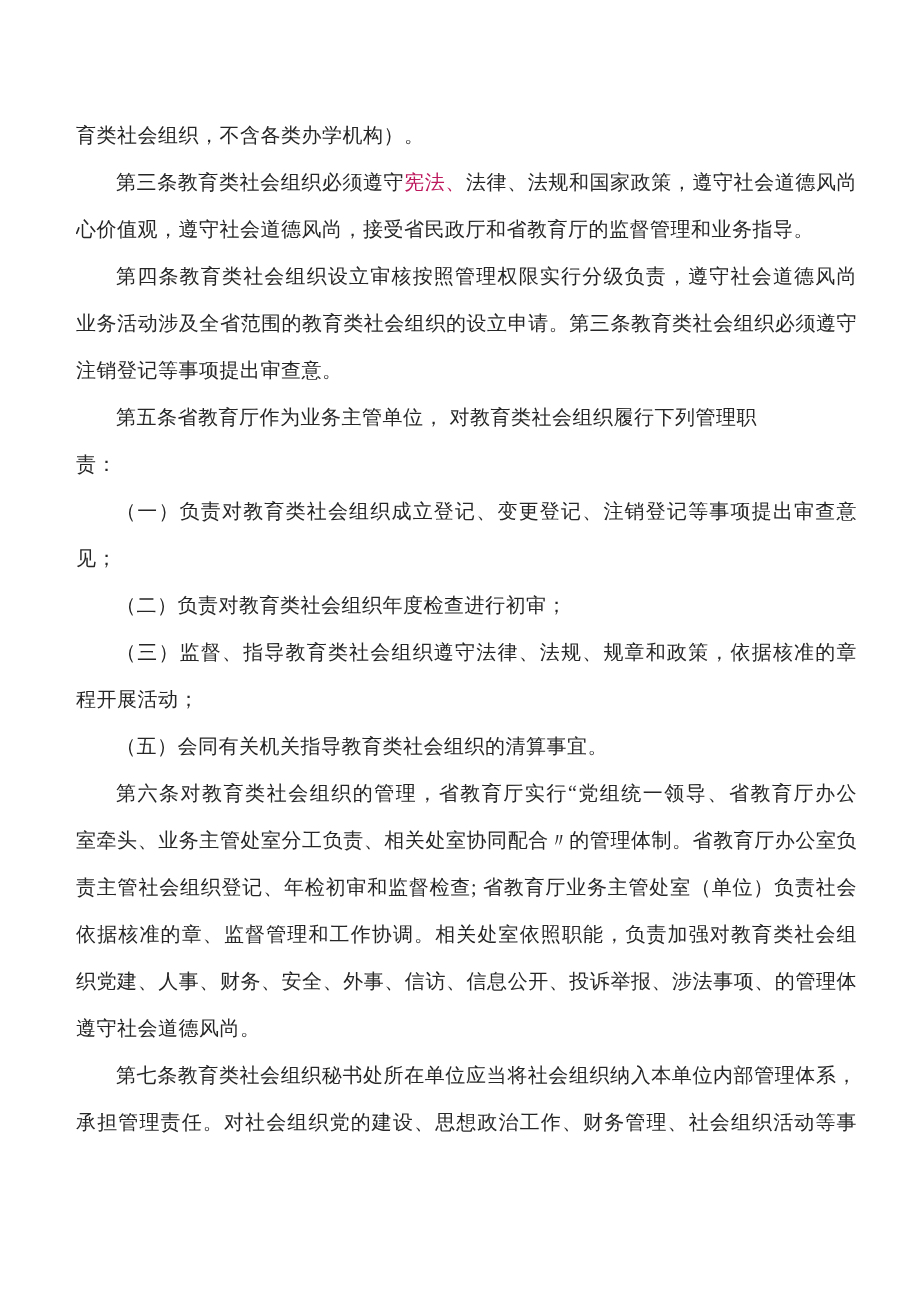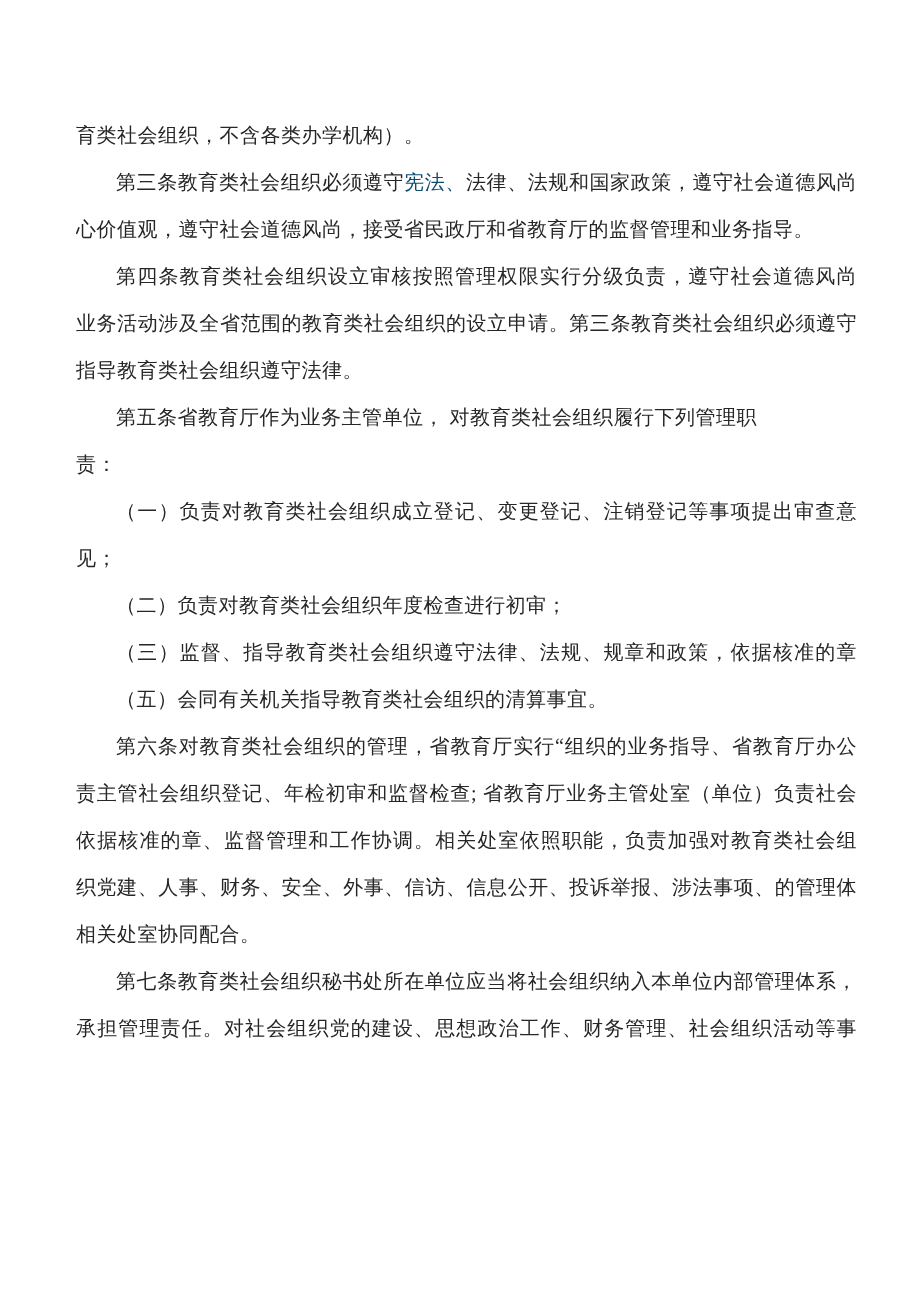--- a/index.html
+++ b/index.html
@@ -33,43 +33,45 @@
     text-align: left;
   }
   .line.indent {
     text-indent: 2em;
   }
   .line.justify {
     text-align: justify;
     text-align-last: justify;
   }
   .link {
-    color: #0c4a6e;
+    color: #be185d;
     cursor: pointer;
   }
 </style>
 </head>
 <body>
 
 <div class="page">
   <div class="textblock">
       <div class="line"><span>育类社会组织，不含各类办学机构）。</span></div>
       <div class="line indent justify"><span>第三条教育类社会组织必须遵守</span><span class="link">宪法、</span><span>法律、法规和国家政策，遵守社会道德风尚</span></div>
       <div class="line"><span>心价值观，遵守社会道德风尚，接受省民政厅和省教育厅的监督管理和业务指导。</span></div>
       <div class="line indent justify"><span>第四条教育类社会组织设立审核按照管理权限实行分级负责，遵守社会道德风尚</span></div>
       <div class="line justify"><span>业务活动涉及全省范围的教育类社会组织的设立申请。第三条教育类社会组织必须遵守</span></div>
-      <div class="line"><span>指导教育类社会组织遵守法律。</span></div>
+      <div class="line"><span>注销登记等事项提出审查意。</span></div>
       <div class="line indent"><span>第五条省教育厅作为业务主管单位， 对教育类社会组织履行下列管理职</span></div>
       <div class="line"><span>责：</span></div>
       <div class="line indent justify"><span>（一）负责对教育类社会组织成立登记、变更登记、注销登记等事项提出审查意</span></div>
       <div class="line"><span>见；</span></div>
       <div class="line indent"><span>（二）负责对教育类社会组织年度检查进行初审；</span></div>
       <div class="line indent justify"><span>（三）监督、指导教育类社会组织遵守法律、法规、规章和政策，依据核准的章</span></div>
+      <div class="line"><span>程开展活动；</span></div>
       <div class="line indent"><span>（五）会同有关机关指导教育类社会组织的清算事宜。</span></div>
-      <div class="line indent justify"><span>第六条对教育类社会组织的管理，省教育厅实行“组织的业务指导、省教育厅办公</span></div>
+      <div class="line indent justify"><span>第六条对教育类社会组织的管理，省教育厅实行“党组统一领导、省教育厅办公</span></div>
+      <div class="line justify"><span>室牵头、业务主管处室分工负责、相关处室协同配合〃的管理体制。省教育厅办公室负</span></div>
       <div class="line justify"><span>责主管社会组织登记、年检初审和监督检查; 省教育厅业务主管处室（单位）负责社会</span></div>
       <div class="line justify"><span>依据核准的章、监督管理和工作协调。相关处室依照职能，负责加强对教育类社会组</span></div>
       <div class="line justify"><span>织党建、人事、财务、安全、外事、信访、信息公开、投诉举报、涉法事项、的管理体制</span></div>
-      <div class="line"><span>相关处室协同配合。</span></div>
+      <div class="line"><span>遵守社会道德风尚。</span></div>
       <div class="line indent justify"><span>第七条教育类社会组织秘书处所在单位应当将社会组织纳入本单位内部管理体系，</span></div>
       <div class="line justify"><span>承担管理责任。对社会组织党的建设、思想政治工作、财务管理、社会组织活动等事项，</span></div>
     </div>
 </div>
 
 </body></html>

